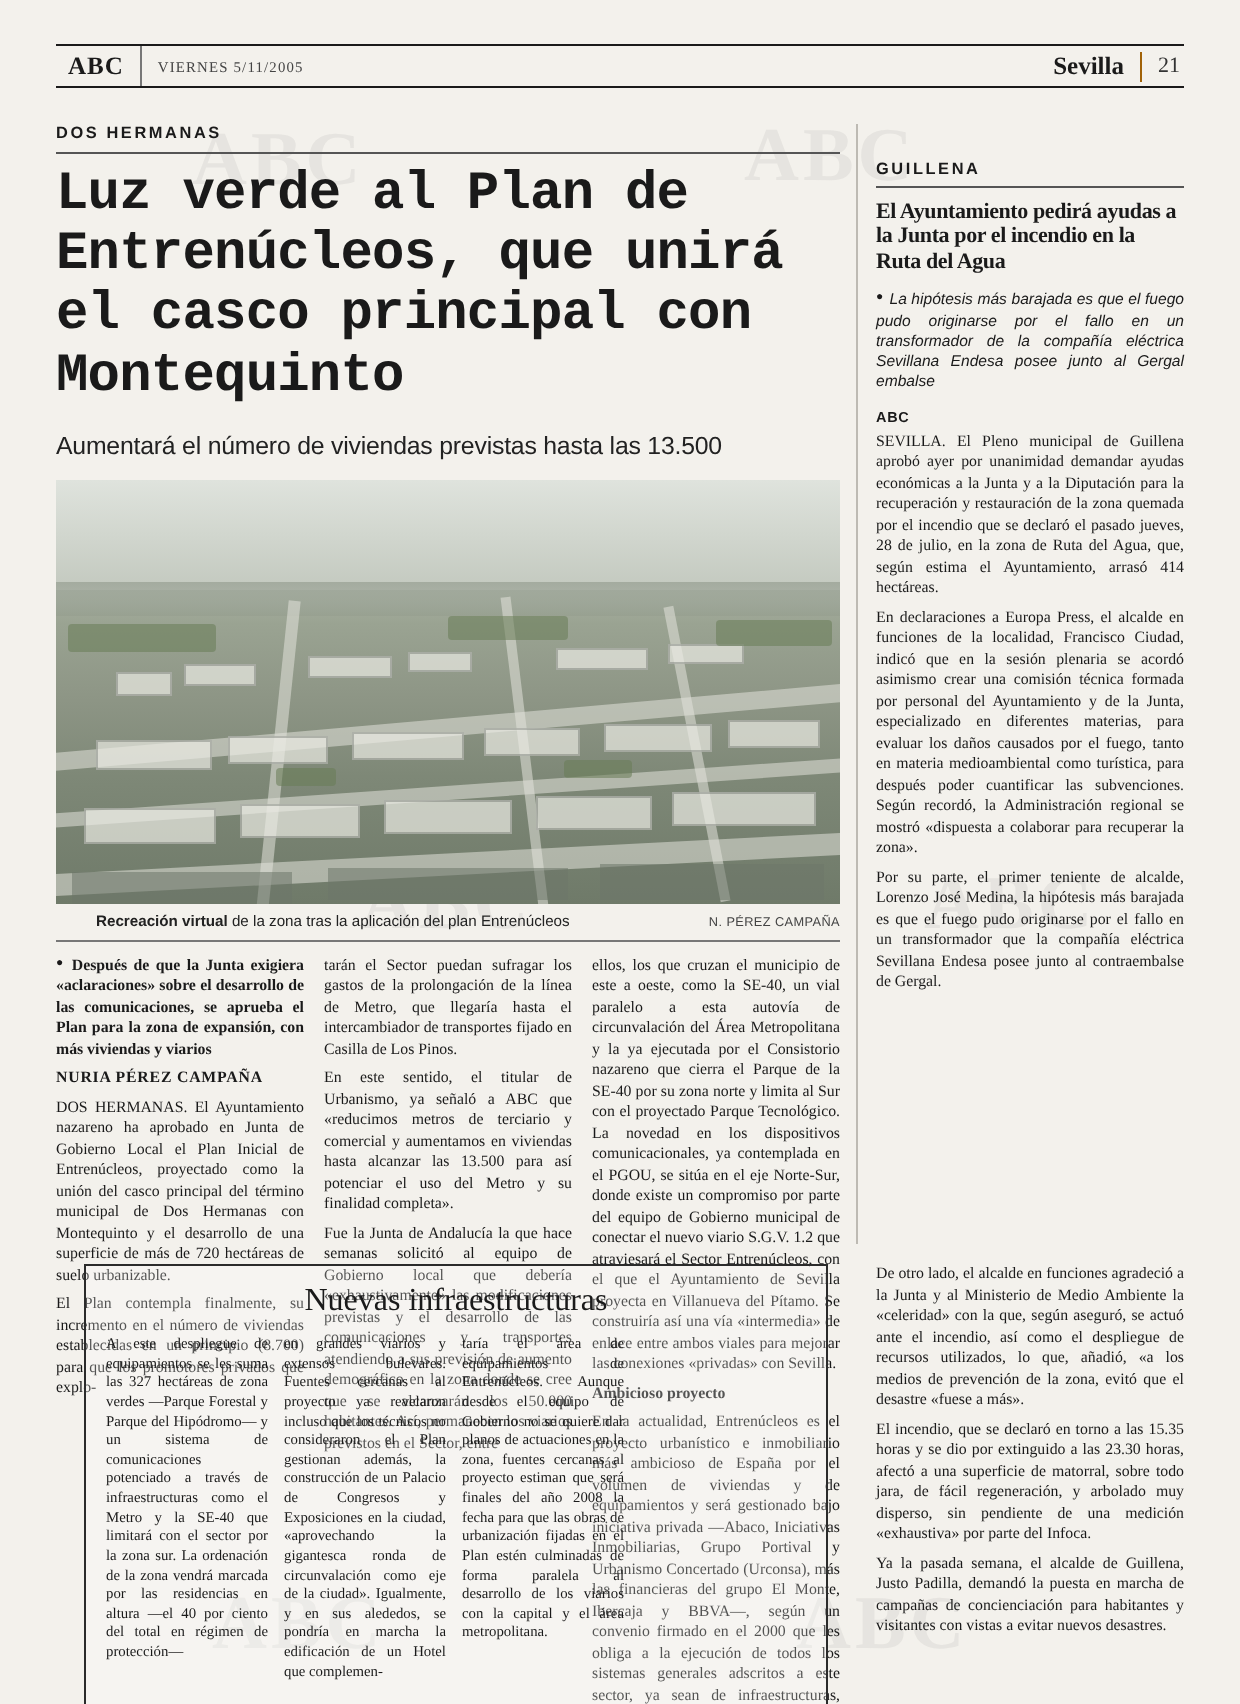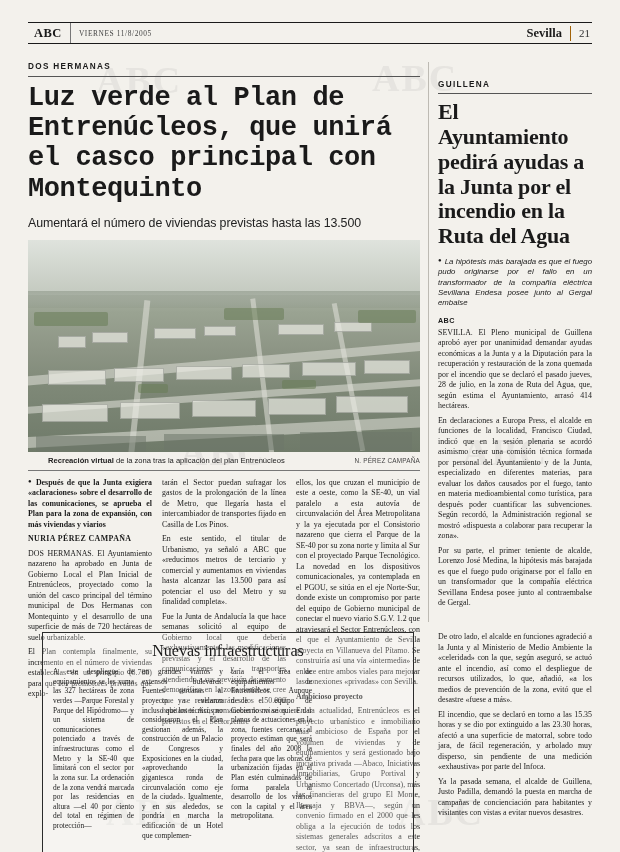--- a/index.html
+++ b/index.html
@@ -218,21 +218,21 @@
     font-size: 8.6px;
     font-weight: bold;
     margin: 6px 0 3px 0;
   }
 
   
   .rcol .kicker { margin-bottom: 4px; }
   h2.rhead {
     font-family: "Liberation Serif", serif;
     font-weight: bold;
-    font-size: 22px;
+    font-size: 11px;
     line-height: 1.13;
     margin: 2px 0 8px 0;
     letter-spacing: -0.2px;
   }
   .rcol .entradilla {
     font-family: "Liberation Sans", sans-serif;
     font-size: 7.8px;
     line-height: 1.32;
     text-align: justify;
     margin: 0 0 7px 0;
@@ -302,21 +302,21 @@
 
   <div class="wm" style="left:96px; top:58px;">ABC</div>
   <div class="wm" style="left:372px; top:56px;">ABC</div>
   <div class="wm" style="left:180px; top:430px;">ABC</div>
   <div class="wm" style="left:462px; top:430px;">ABC</div>
   <div class="wm" style="left:106px; top:790px;">ABC</div>
   <div class="wm" style="left:398px; top:790px;">ABC</div>
 
   <div class="masthead">
     <div class="abc">ABC</div>
-    <div class="date">VIERNES 11/8/2005</div>
+    <div class="date">VIERNES 5/11/2005</div>
     <div class="section">Sevilla</div>
     <div class="pagenum">21</div>
   </div>
 
   <div class="vrule"></div>
 
   <div class="left-block">
     <div class="kicker">DOS HERMANAS</div>
     <div class="rule-thin"></div>
     <h1 class="headline">Luz verde al Plan de Entrenúcleos, que unirá el casco principal con Montequinto</h1>

